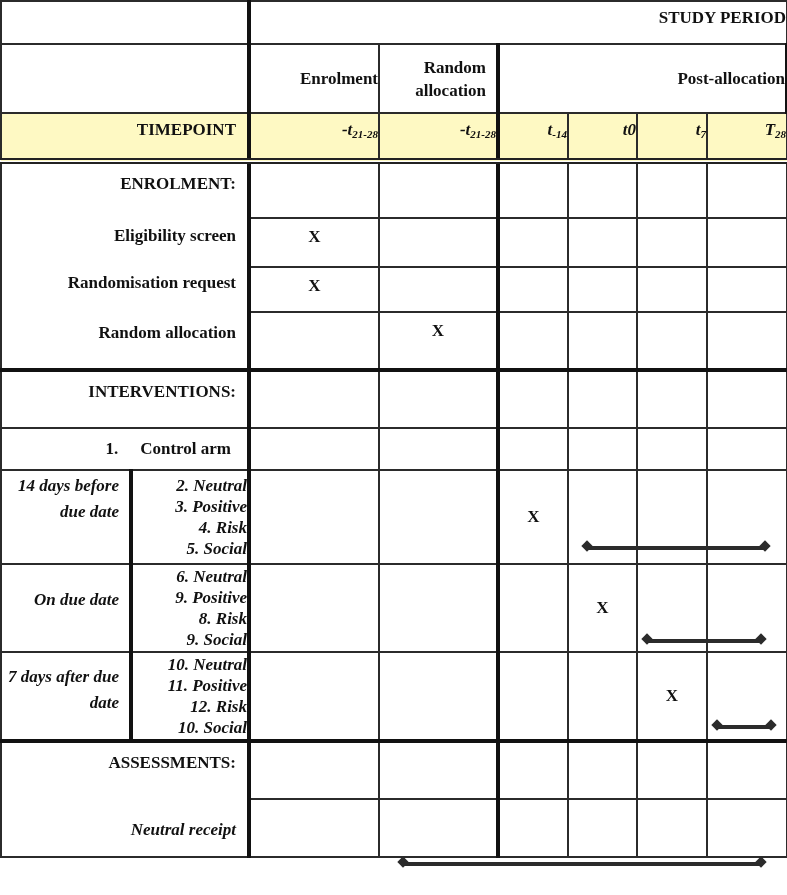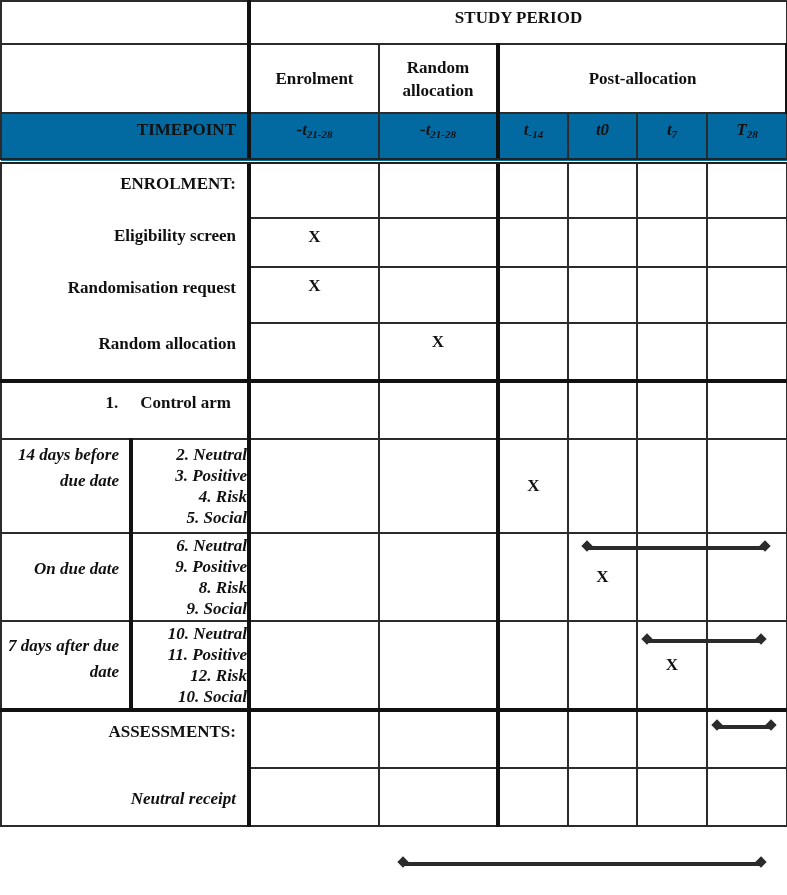--- a/index.html
+++ b/index.html
@@ -5,22 +5,22 @@
   html, body { margin:0; padding:0; background:#ffffff; }
   body { width:787px; height:895px; position:relative; overflow:hidden;
          font-family:"Liberation Serif","DejaVu Serif",serif; color:#111; }
   table.spirit { position:absolute; left:0; top:0; border-collapse:collapse;
                  table-layout:fixed; width:786px; }
   table.spirit td { border:2px solid #2b2b2b; padding:0; font-size:17px; font-weight:bold;
                     vertical-align:middle; box-sizing:border-box; }
   .thickR { border-right:4px solid #111 !important; }
   .thickB { border-bottom:4px solid #111 !important; }
   .dblB { border-bottom:6px double #222 !important; }
-  .shade { background:#0369a1; }
-  .c { text-align:center; }
+  .shade { background:#fef9c3; }
+  .c { text-align:right; }
   .r { text-align:right; padding-right:11px !important; }
   .top { vertical-align:top !important; padding-top:6px !important; }
   .it { font-style:italic; }
   .tp { font-style:italic; font-weight:bold; font-size:17px; }
   .tp sub { font-size:11px; vertical-align:-3px; }
   .mark { font-weight:normal; font-size:21px; text-align:center; }
   .noB { border-bottom:none !important; border-top:none !important; }
   .arms { text-align:right; font-style:italic; font-size:15px; line-height:21px; }
   .lbl2 { font-style:italic; text-align:right; padding-right:10px !important; line-height:26px; }
   .bar { position:absolute; height:4px; background:#2b2b2b; }
@@ -78,40 +78,49 @@
   </tr>
   <tr style="height:49px">
     <td colspan="2" class="r thickR noB" style="padding-bottom:14px;">Eligibility screen</td>
     <td class="mark" style="vertical-align:top;padding-top:8px;">X</td>
     <td class="thickR"></td>
     <td></td>
         <td></td>
     <td></td>
         <td></td>
   </tr>
-  <tr style="height:56px">
+  <tr style="height:45px">
     <td colspan="2" class="r thickR noB" style="padding-bottom:14px;">Randomisation request</td>
     <td class="mark" style="vertical-align:top;padding-top:8px;">X</td>
     <td class="thickR"></td>
     <td></td>
         <td></td>
     <td></td>
         <td></td>
   </tr>
   <tr style="height:58px">
     <td colspan="2" class="r thickR thickB" style="border-top:none;padding-bottom:14px;">Random allocation</td>
     <td class="thickB"></td>
     <td class="mark thickR thickB" style="vertical-align:top;padding-top:8px;">X</td>
     <td class="thickB"></td>
         <td class="thickB"></td>
     <td class="thickB"></td>
         <td class="thickB"></td>
   </tr>
 
   <tr style="height:58px">
+    <td colspan="2" class="r top thickR" style="padding-top:10px !important;">INTERVENTIONS:</td>
+    <td></td>
+    <td class="thickR"></td>
+    <td></td>
+        <td></td>
+    <td></td>
+        <td></td>
+  </tr>
+  <tr style="height:42px">
     <td colspan="2" class="r top thickR" style="padding-top:10px !important;padding-right:16px !important;">
       <span style="margin-right:22px;">1.</span><span>Control arm</span>
     </td>
     <td></td>
     <td class="thickR"></td>
     <td></td>
         <td></td>
     <td></td>
         <td></td>
   </tr>

